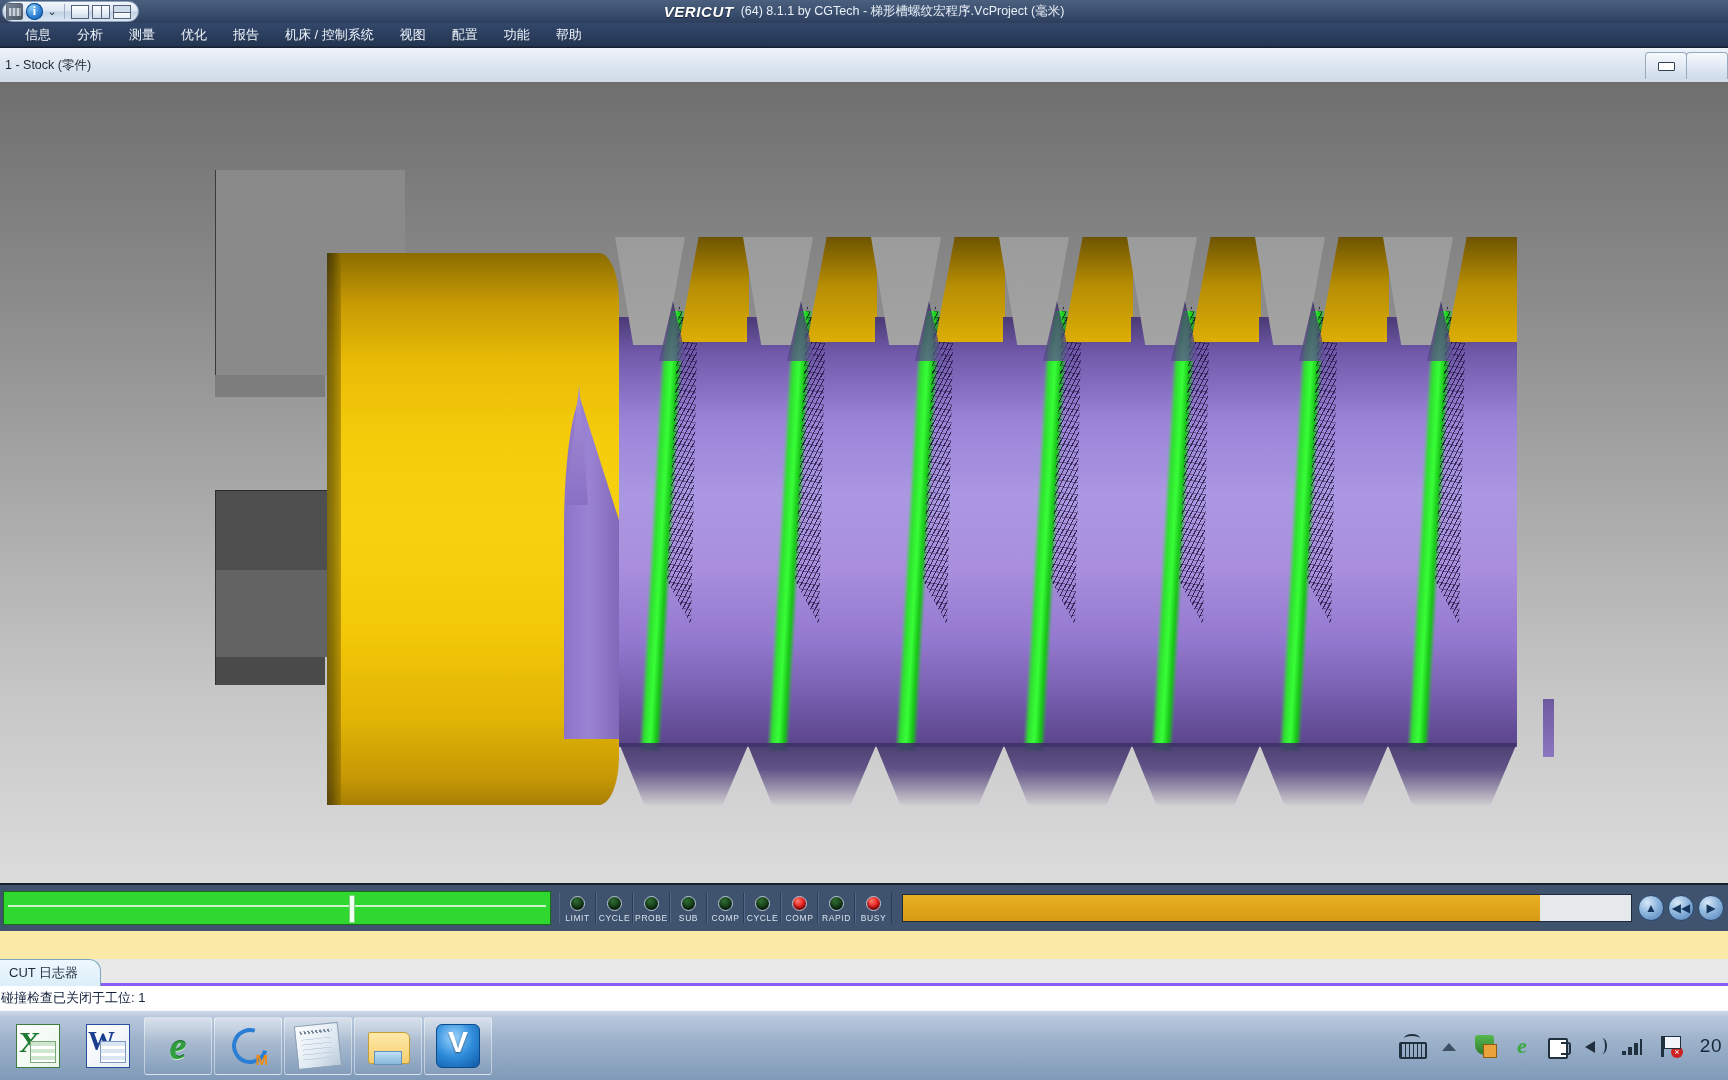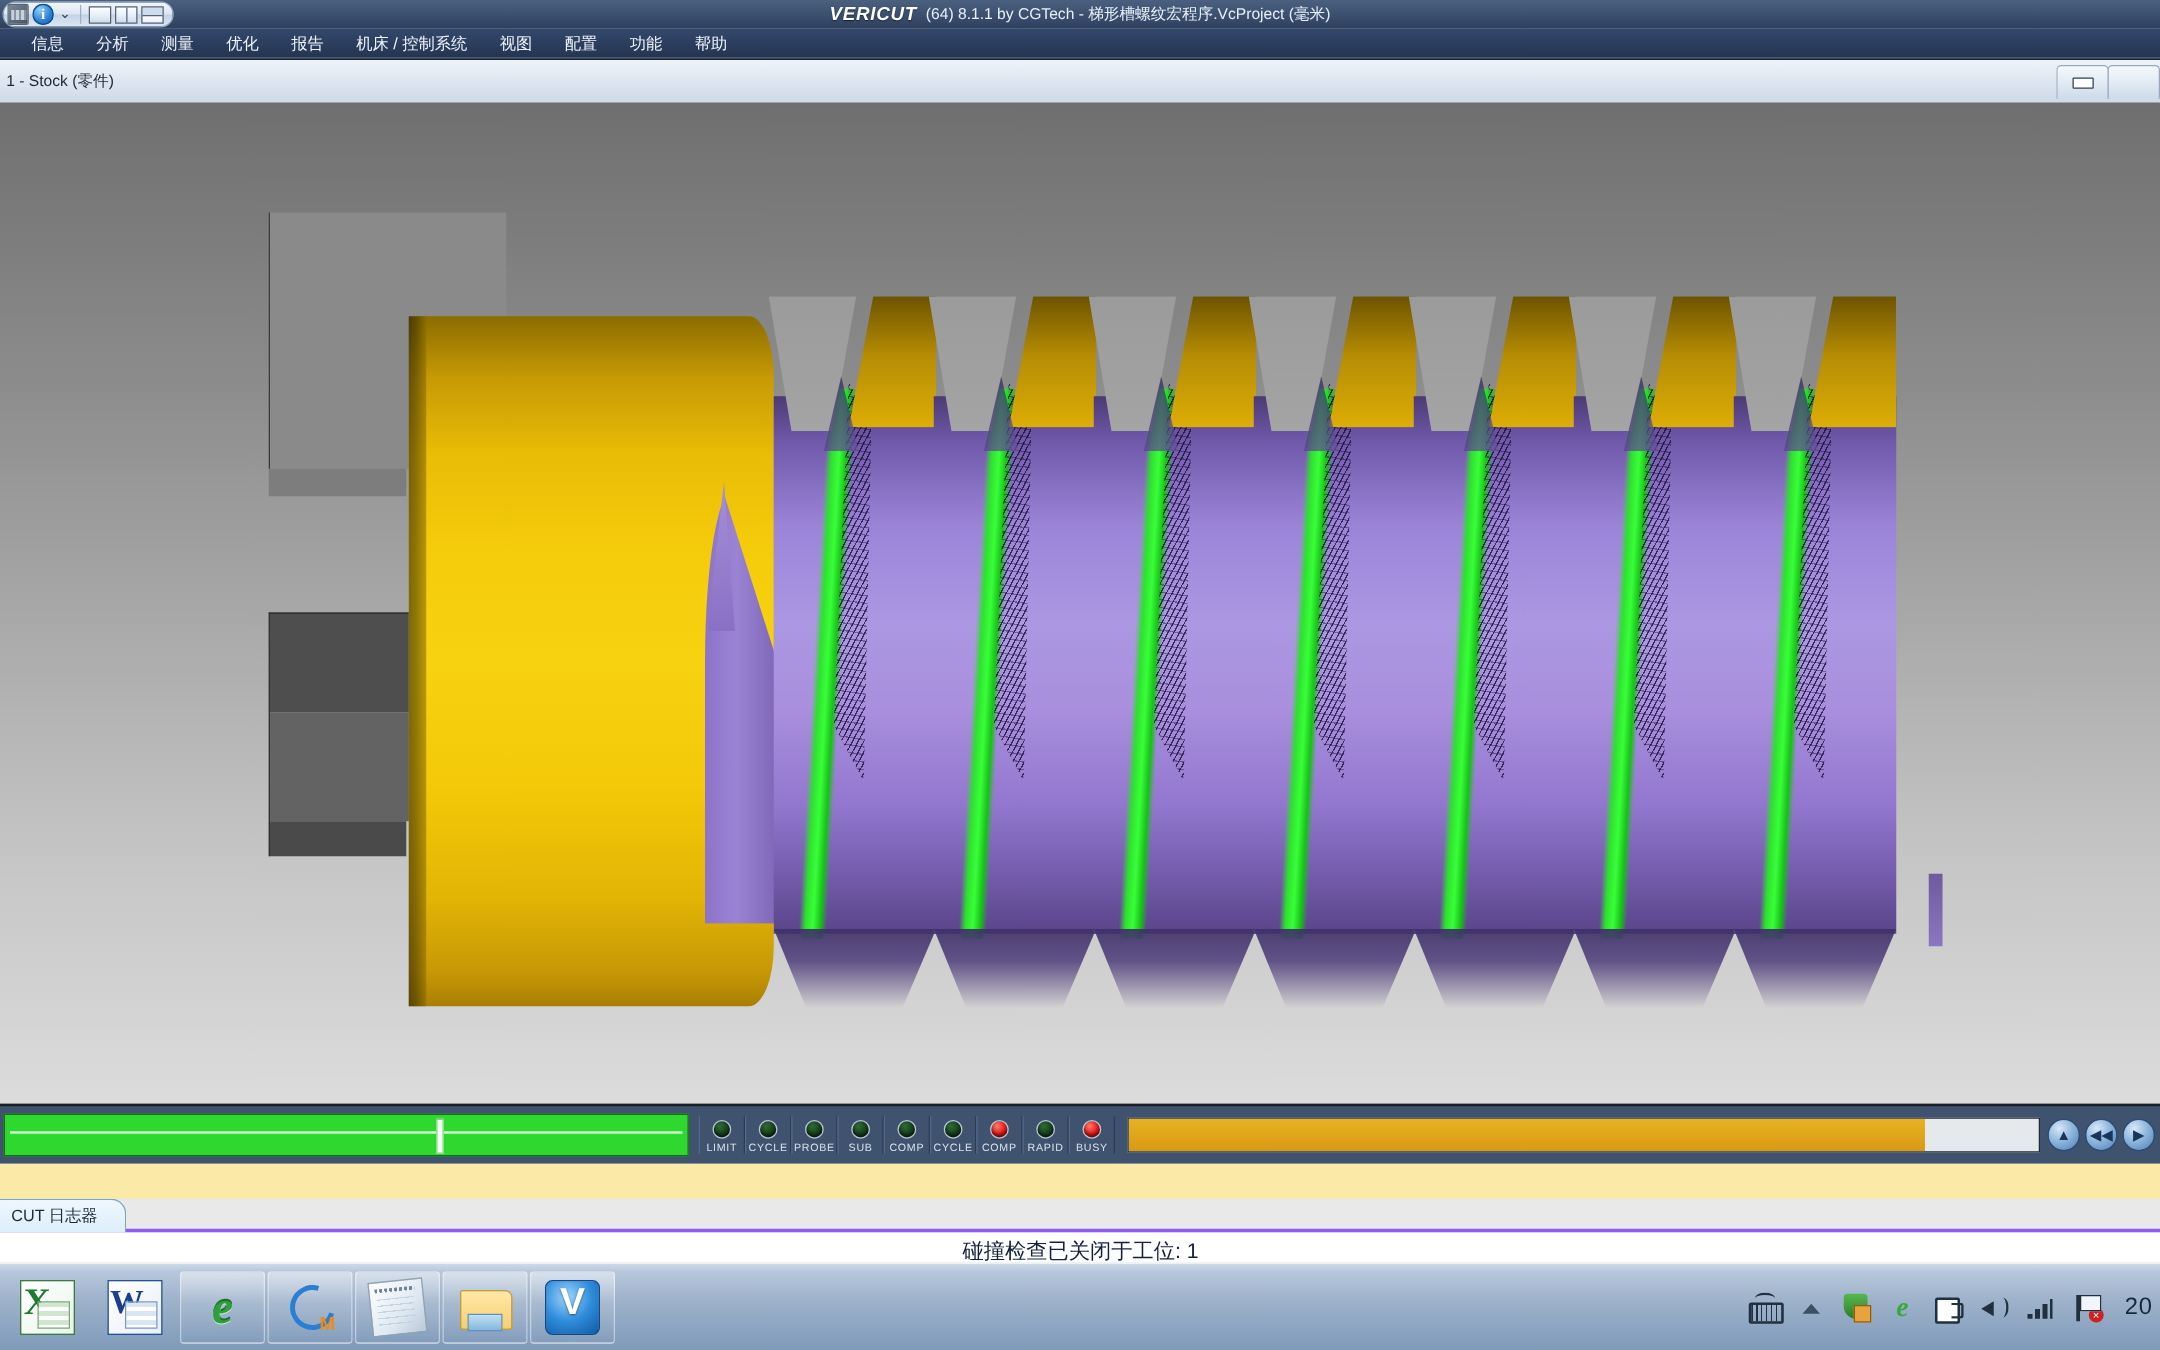--- a/index.html
+++ b/index.html
@@ -288,23 +288,22 @@
     border: 1px solid #7aa7bf; border-bottom: none;
     border-top-right-radius: 12px;
     font-size: 13px; color: #1e2b36;
     transform: skewX(0deg);
   }
   .logbody {
     position: absolute; top: 986px; left: 0; width: 1728px; height: 24px;
     background: #ffffff;
   }
   .logline {
-    font-size: 17px; color: #12203a; padding: 3px 0 0 1px;
+    font-size: 13px; color: #12203a; padding: 3px 0 0 1px;
     font-family: "Liberation Sans", sans-serif;
-    text-align: center;
   }
 
   
   .taskbar {
     position: absolute; top: 1010px; left: 0; width: 1728px; height: 70px;
     background: linear-gradient(180deg,#cfdae8 0%,#b9c9dd 8%,#9fb3cb 40%,#8ea6c2 72%,#7f9ab8 100%);
     border-top: 1px solid #f3f7fb;
     display: flex; align-items: center;
   }
   .tb-start { width: 3px; }

